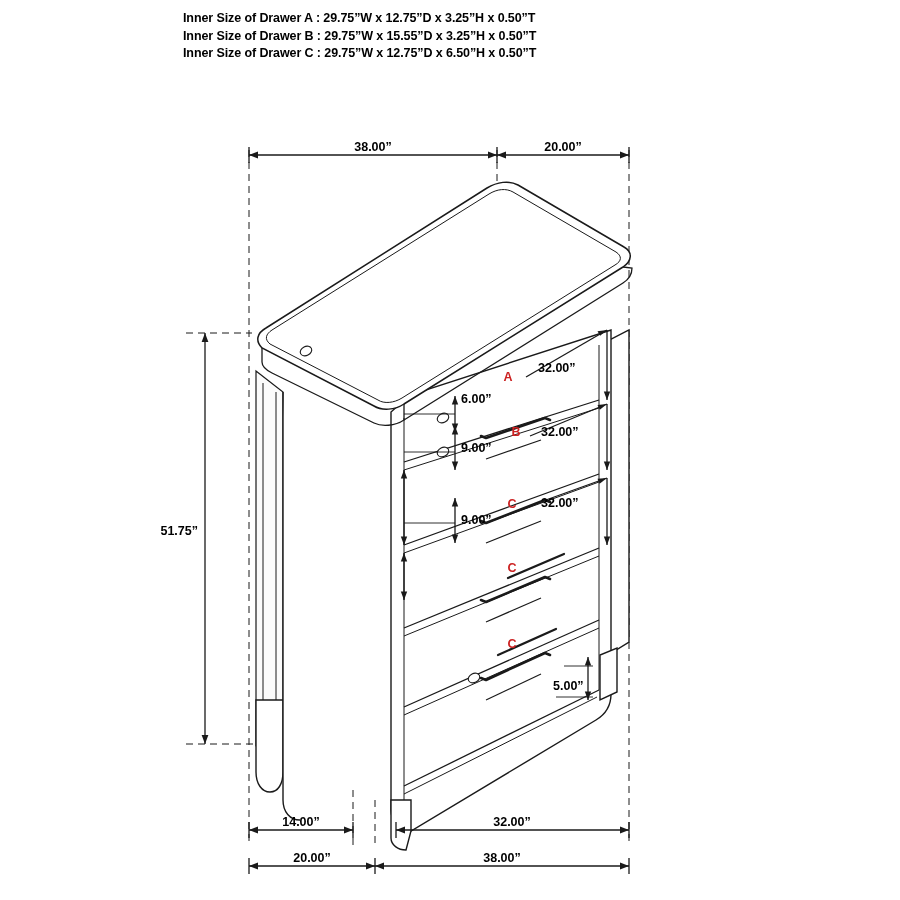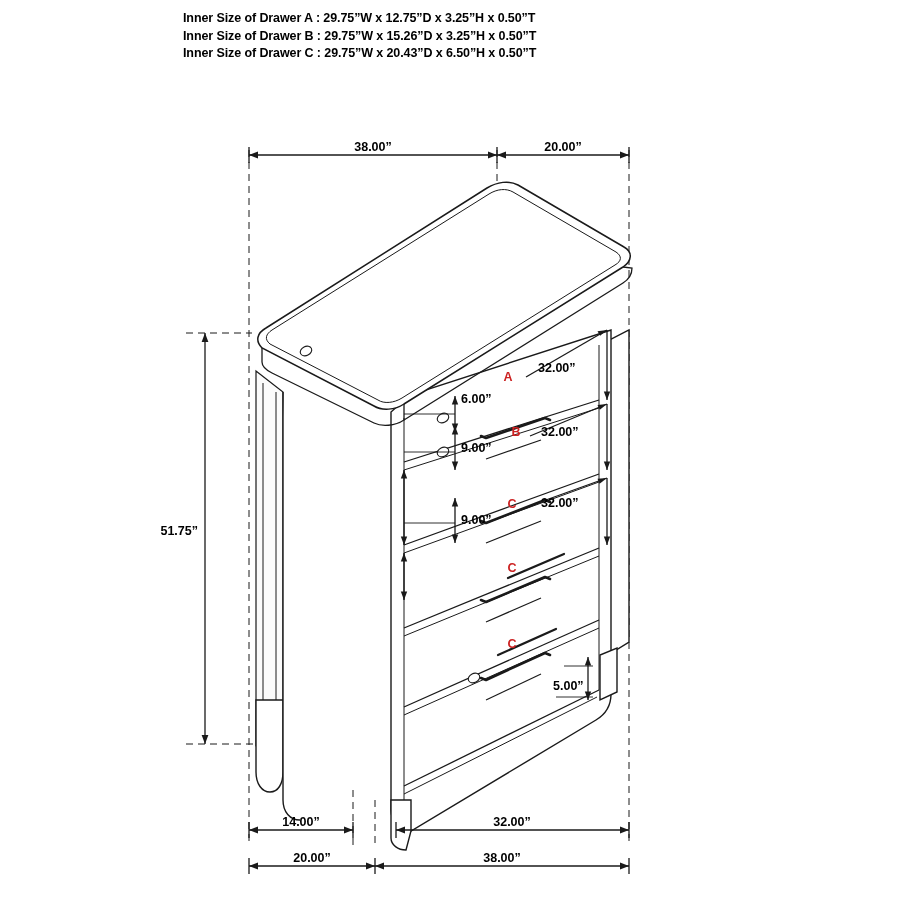--- a/index.html
+++ b/index.html
@@ -60,22 +60,22 @@
   .handle { fill: none; stroke: #1a1a1a; stroke-width: 1.2; }
   .knob { fill: #ffffff; stroke: #1a1a1a; stroke-width: 1.1; }
 </style>
 </head>
 <body>
 
 <div id="stage">
 
   <div class="spec-list">
     <span class="spec-line">Inner Size of Drawer A : 29.75”W x 12.75”D x 3.25”H x 0.50”T</span>
-    <span class="spec-line">Inner Size of Drawer B : 29.75”W x 15.26”D x 3.25”H x 0.50”T</span>
-    <span class="spec-line">Inner Size of Drawer C : 29.75”W x 20.43”D x 6.50”H x 0.50”T</span>
+    <span class="spec-line">Inner Size of Drawer B : 29.75”W x 15.55”D x 3.25”H x 0.50”T</span>
+    <span class="spec-line">Inner Size of Drawer C : 29.75”W x 12.75”D x 6.50”H x 0.50”T</span>
   </div>
 
   <svg class="diagram" viewBox="0 0 900 900">
 
     <g class="ln dash">
       <line x1="249" y1="150" x2="249" y2="845"></line>
       <line x1="497" y1="150" x2="497" y2="185"></line>
       <line x1="629" y1="150" x2="629" y2="845"></line>
       <line x1="186" y1="333" x2="252" y2="333"></line>
       <line x1="186" y1="744" x2="262" y2="744"></line>

